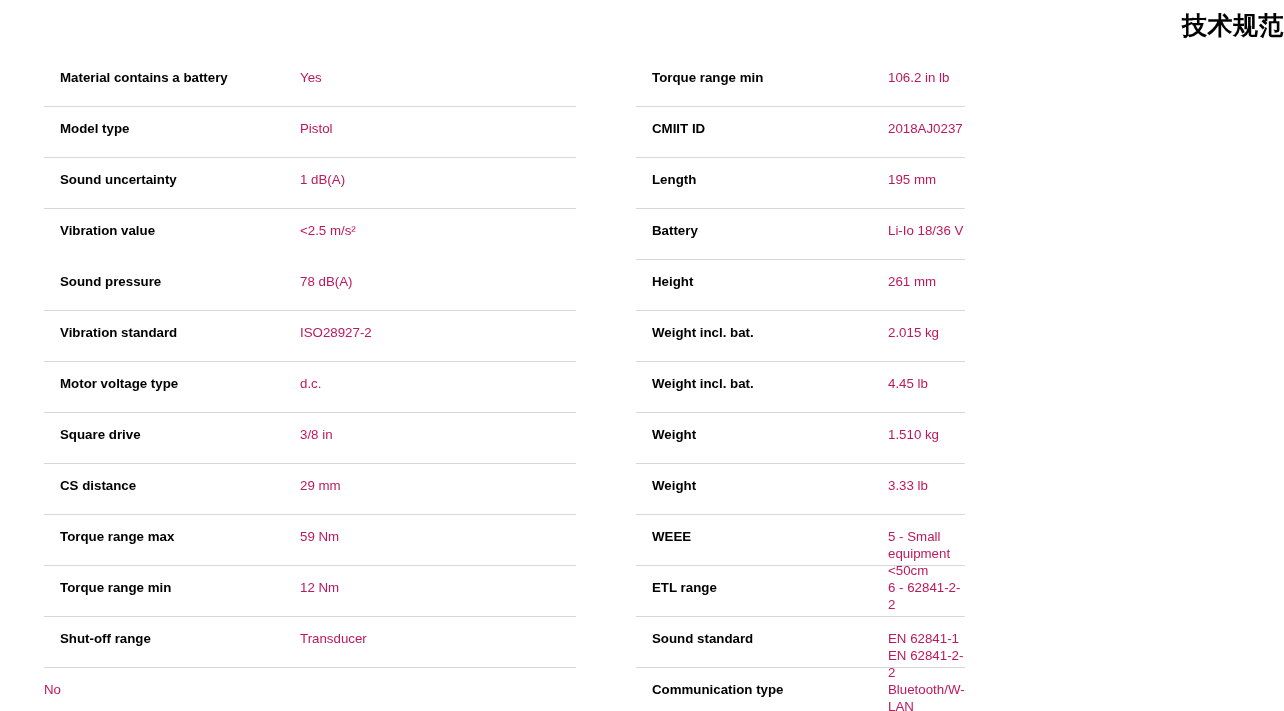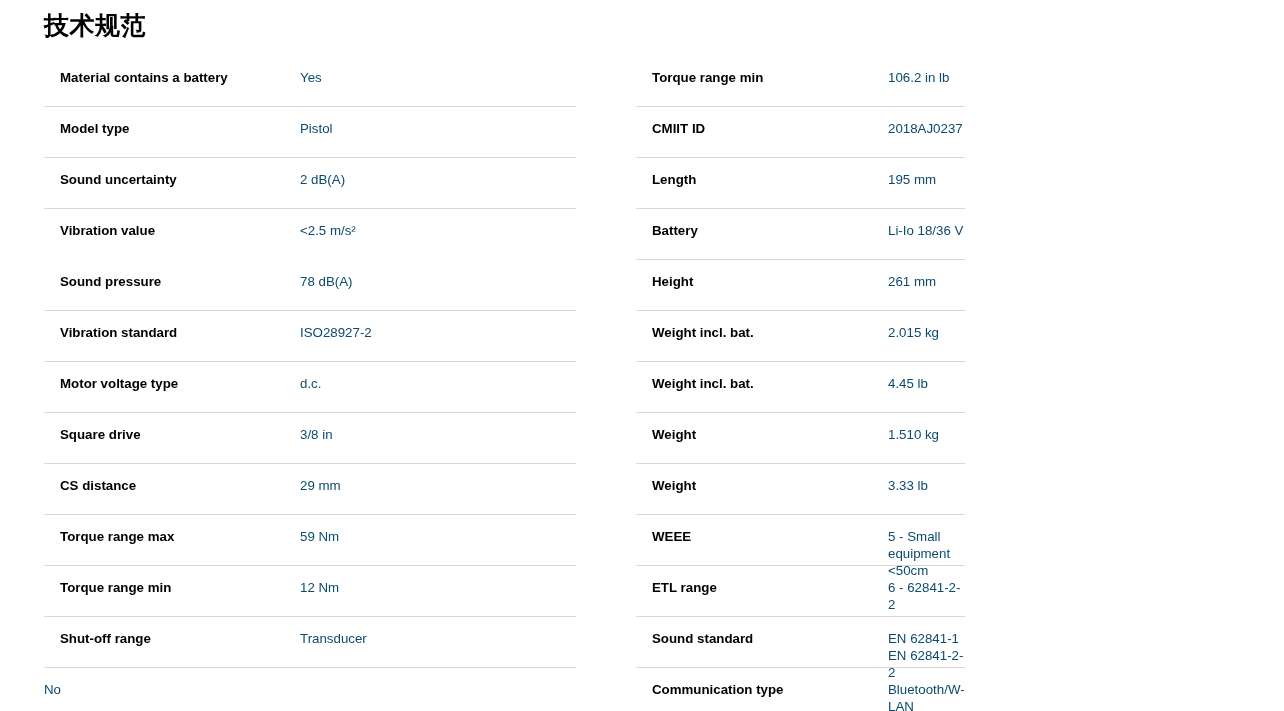--- a/index.html
+++ b/index.html
@@ -18,20 +18,21 @@
     padding: 0;
   }
   .title {
     font-size: 25px;
     font-weight: bold;
     letter-spacing: 0.5px;
     margin: 0;
     padding: 8px 0 0 44px;
     line-height: 34px;
     color: #000000;
+    text-align: right;
   }
   .columns {
     display: flex;
     padding: 14px 0 0 0;
     gap: 0;
   }
   .col {
     flex: 0 0 50%;
     padding: 0 66px 0 44px;
   }
@@ -54,21 +55,21 @@
     font-size: 13.3px;
     font-weight: bold;
     color: #000000;
     line-height: 17px;
     padding-left: 16px;
   }
   .spec-value {
     flex: 1 1 auto;
     font-size: 13.3px;
     font-weight: normal;
-    color: #0c4a6e;
+    color: #be185d;
     line-height: 17px;
   }
   .col.right .spec-label {
     flex: 0 0 252px;
   }
 </style>
 </head>
 <body>
 
 <div class="page">
@@ -81,21 +82,21 @@
       <div class="spec-row">
         <div class="spec-label">Material contains a battery</div>
         <div class="spec-value">Yes</div>
       </div>
       <div class="spec-row">
         <div class="spec-label">Model type</div>
         <div class="spec-value">Pistol</div>
       </div>
       <div class="spec-row">
         <div class="spec-label">Sound uncertainty</div>
-        <div class="spec-value">2 dB(A)</div>
+        <div class="spec-value">1 dB(A)</div>
       </div>
       <div class="spec-row no-border">
         <div class="spec-label">Vibration value</div>
         <div class="spec-value">&lt;2.5 m/s²</div>
       </div>
       <div class="spec-row">
         <div class="spec-label">Sound pressure</div>
         <div class="spec-value">78 dB(A)</div>
       </div>
       <div class="spec-row">

